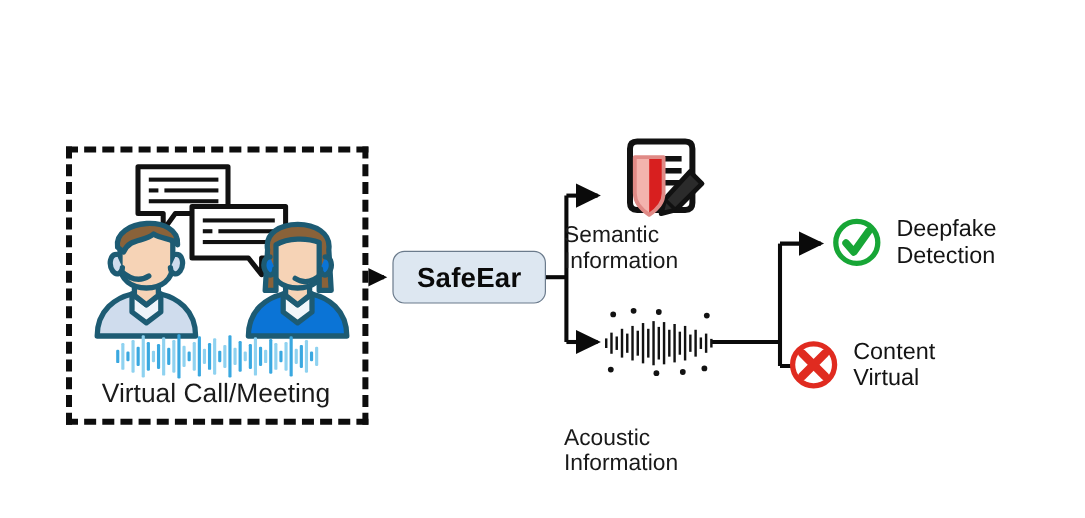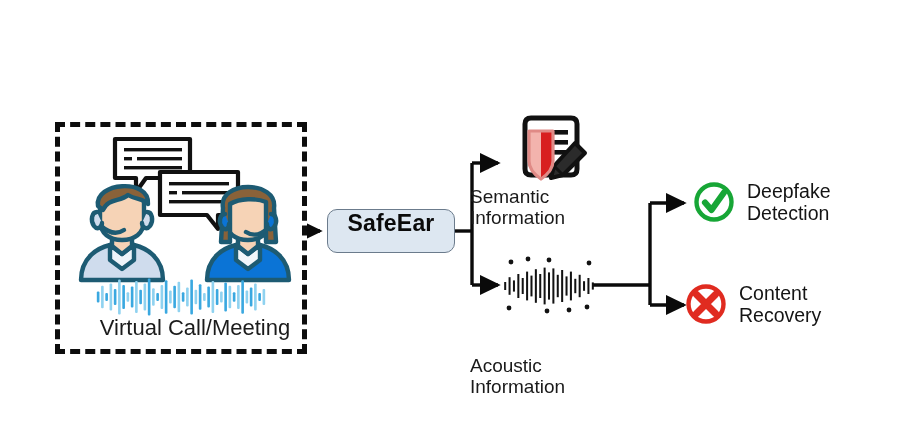--- a/index.html
+++ b/index.html
@@ -20,38 +20,38 @@
     background:#ffffff;
     box-sizing:border-box;
   }
 
   
   #safeear-node{
     left:327px;top:209px;width:128px;height:44px;
     background:#dde7f1;
     border:1.6px solid #6b7b8c;
     border-radius:10px;
-    display:flex;justify-content:center;
+    display:flex;align-items:center;justify-content:center;
     box-sizing:border-box;
   }
   #safeear-label{
     font-size:23px;font-weight:bold;color:#0a0a0a;letter-spacing:.2px;
     font-family:"Liberation Sans", sans-serif;
   }
 
   
   .cap{
     color:#1a1a1a;
     font-size:19px;
     line-height:1.12;
     text-align:left;
     white-space:nowrap;
   }
   #virtual-call-label{
-    left:69px;top:316px;width:252px;
+    left:54px;top:316px;width:252px;
     text-align:center;font-size:22px;color:#1b1b1b;
   }
 
   
   .outcome-row{display:flex;align-items:center;gap:11px;}
   .outcome-text{line-height:1.14;font-size:19.5px;color:#141414;}
 
   
   svg{display:block;overflow:visible;}
   .edge{stroke:#0a0a0a;stroke-width:3.4;fill:none;}
@@ -246,24 +246,24 @@
     <svg style="width:44px;height:44px;" viewBox="0 0 44 44">
       <circle cx="22" cy="22" r="17.5" fill="#ffffff" stroke="#17a636" stroke-width="4.4"></circle>
       <path d="M13,22.5 L19.5,30 L32,12.5" fill="none" stroke="#17a636" stroke-width="6.2" stroke-linecap="round" stroke-linejoin="round"></path>
     </svg>
     <div class="outcome-text">
       <div>Deepfake</div>
       <div>Detection</div>
     </div>
   </div>
 
-  <div class="abs outcome-row" style="left:684px;top:282px;">
+  <div class="abs outcome-row" style="left:656px;top:282px;">
     <svg style="width:44px;height:44px;" viewBox="0 0 44 44">
       <circle cx="22" cy="22" r="17.5" fill="#ffffff" stroke="#e02b20" stroke-width="4.4"></circle>
       <path d="M12.5,12.5 L31.5,31.5 M31.5,12.5 L12.5,31.5" fill="none" stroke="#e02b20" stroke-width="7" stroke-linecap="round"></path>
     </svg>
     <div class="outcome-text">
       <div>Content</div>
-      <div>Recovery</div>
+      <div>Virtual</div>
     </div>
   </div>
 
 </div>
 
 </body></html>

